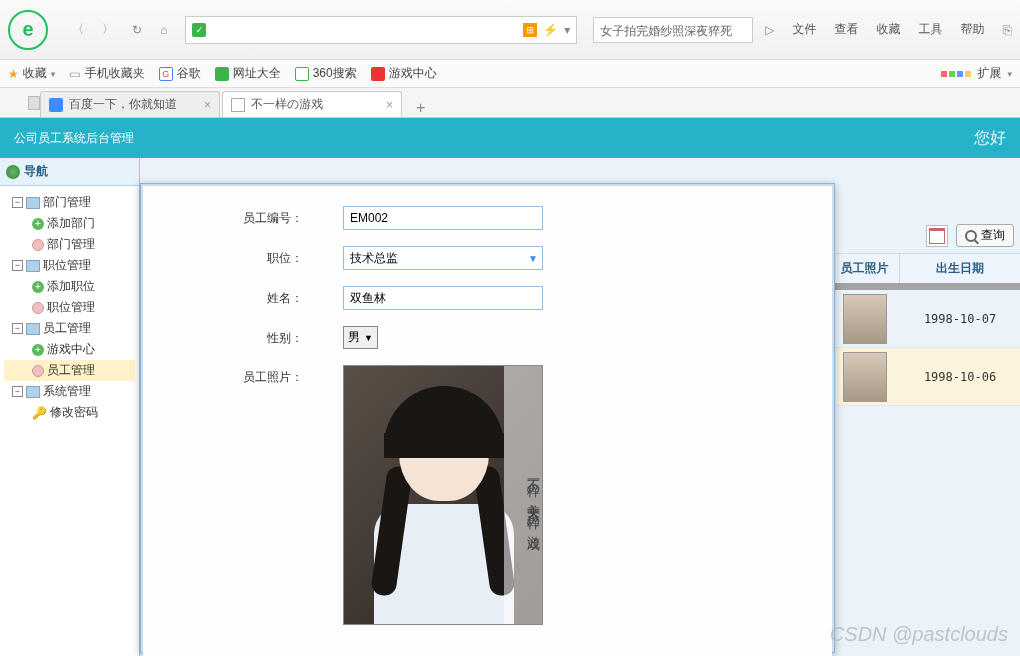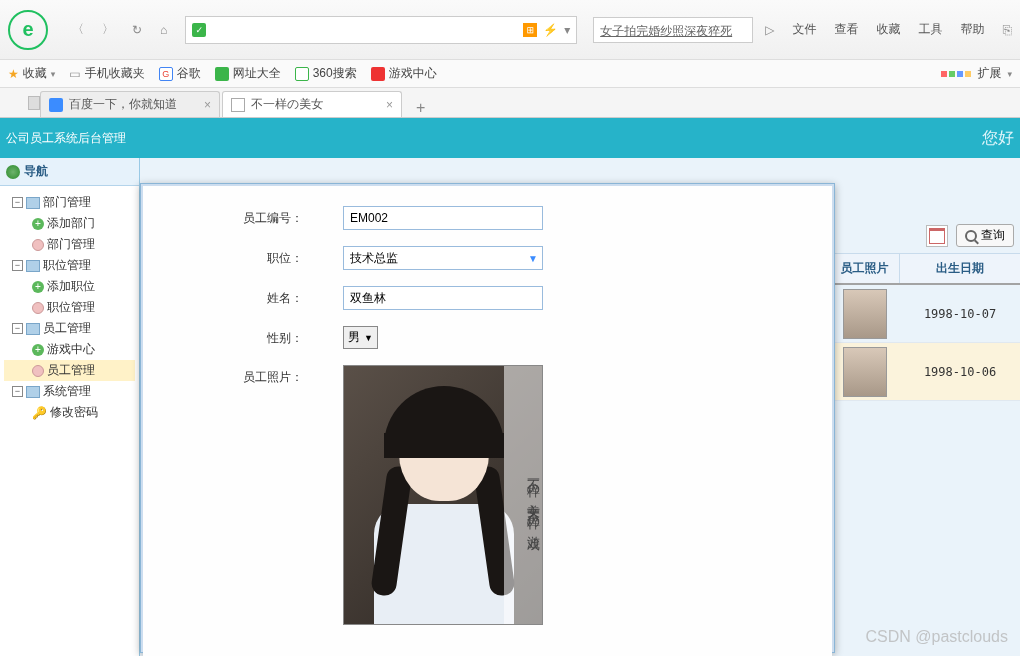--- a/index.html
+++ b/index.html
@@ -11,21 +11,21 @@
 .nav-arrows { display: flex; gap: 10px; align-items: center; margin-right: 14px; color: #888; font-size: 18px; }
 .nav-btn { cursor: pointer; padding: 4px; }
 .addr-bar { flex: 1; height: 28px; border: 1px solid #ccc; background: #fff; display: flex; align-items: center; padding: 0 6px; margin-right: 8px; }
 .lock-icon { width: 14px; height: 14px; background: #3bb54a; border-radius: 2px; margin-right: 6px; display: flex; align-items: center; justify-content: center; color: #fff; font-size: 9px; }
 .url-text { color: #999; font-size: 14px; }
 .url-text b { color: #333; }
 .addr-icons { display: flex; gap: 6px; align-items: center; }
 .rss-icon { width: 14px; height: 14px; background: #f90; color: #fff; font-size: 9px; text-align: center; line-height: 14px; }
 .bolt-icon { color: #3bb54a; font-weight: bold; }
 .top-menu { display: flex; gap: 18px; color: #555; font-size: 13px; margin-left: 12px; align-items: center; }
-.news-box { width: 160px; height: 26px; border: 1px solid #ccc; background: #fff; padding: 0 6px; line-height: 26px; color: #666; margin-left: 8px; text-decoration: underline; }
+.news-box { width: 160px; height: 26px; border: 1px solid #ccc; background: #fff; padding: 0 6px; line-height: 26px; color: #666; margin-left: 8px; }
 
 
 .bookmarks { height: 28px; background: #fafafa; border-bottom: 1px solid #ddd; display: flex; align-items: center; padding: 0 8px; gap: 14px; color: #444; }
 .bm-item { display: flex; align-items: center; gap: 4px; cursor: pointer; }
 .star-red { color: #f5a623; }
 .bm-icon { width: 14px; height: 14px; border-radius: 2px; display: inline-block; }
 .favico-g { background: #fff; border: 1px solid #4285f4; color: #ea4335; font-size: 9px; text-align: center; line-height: 12px; }
 .favico-green { background: #3bb54a; }
 .favico-360 { background: #fff; border: 1px solid #3bb54a; }
 .favico-red { background: #e33; }
@@ -37,21 +37,21 @@
 
 .tabs-bar { height: 30px; background: #f5f5f5; display: flex; align-items: flex-end; padding: 0 20px 0 40px; border-bottom: 1px solid #ccc; }
 .tab { height: 26px; padding: 0 30px 0 8px; display: flex; align-items: center; gap: 6px; background: #fff; border: 1px solid #ccc; border-bottom: none; border-radius: 3px 3px 0 0; margin-right: 2px; position: relative; color: #555; min-width: 180px; }
 .tab.inactive { background: #eee; }
 .tab-close { position: absolute; right: 8px; color: #999; cursor: pointer; }
 .tab-ico { width: 14px; height: 14px; }
 .tab-paw { background: #3b8cff; border-radius: 2px; }
 .tab-add { padding: 0 12px; color: #888; font-size: 16px; cursor: pointer; }
 
 
-.page-header { height: 40px; background: #26b3c9; color: #fff; display: flex; align-items: center; padding: 0 6px; font-size: 18px; text-align: right; }
+.page-header { height: 40px; background: #26b3c9; color: #fff; display: flex; align-items: center; padding: 0 14px; font-size: 18px; text-align: right; }
 .page-header .right { margin-left: auto; font-size: 16px; color: #dff5fa; }
 
 .workspace { display: flex; height: 520px; }
 .nav-panel { width: 140px; border-right: 1px solid #99c9e5; }
 .nav-title { background: #e6f2fb; border-bottom: 1px solid #b4d4eb; padding: 5px 6px; display: flex; align-items: center; gap: 4px; font-weight: bold; color: #2a5d85; }
 .globe-icon { width: 14px; height: 14px; border-radius: 50%; background: radial-gradient(#6db36d, #2b8a2b); }
 .tree { padding: 6px 4px; }
 .tree-node { padding: 2px 0 2px 8px; color: #333; display: flex; align-items: center; gap: 3px; cursor: pointer; }
 .tree-child { padding-left: 28px; }
 .treebox { width: 11px; height: 11px; border: 1px solid #888; font-size: 9px; line-height: 9px; text-align: center; color: #555; background: #fff; }
@@ -62,21 +62,21 @@
 .tree-node.selected { background: #fff2c8; }
 
 .right-pane { flex: 1; background: #eaf3fa; position: relative; }
 .table-stub { position: absolute; right: 0; top: 60px; width: 190px; }
 .stub-tools { display: flex; justify-content: flex-end; gap: 8px; padding: 6px; align-items: center; }
 .date-btn { width: 22px; height: 22px; background: #fff; border: 1px solid #bbb; display: flex; align-items: center; justify-content: center; }
 .date-btn::before { content: ""; width: 14px; height: 12px; background: #fff; border: 1px solid #c66; border-top: 3px solid #c66; }
 .query-btn { border: 1px solid #aaa; background: #f8f8f8; padding: 2px 8px; border-radius: 3px; display: flex; align-items: center; gap: 4px; cursor: pointer; }
 .mag-ico { width: 12px; height: 12px; border: 2px solid #666; border-radius: 50%; position: relative; }
 .mag-ico::after { content: ""; position: absolute; width: 5px; height: 2px; background: #666; bottom: -3px; right: -4px; transform: rotate(45deg); }
-.stub-header { display: flex; background: #eef4fb; border-top: 1px solid #c8dbec; border-bottom: 2px solid #a3a3a3; }
+.stub-header { display: flex; background: #eef4fb; border-top: 1px solid #c8dbec; border-bottom: 7px solid #a3a3a3; }
 .stub-header div { padding: 6px 4px; text-align: center; color: #2a5d85; font-weight: bold; }
 .sh1 { width: 70px; border-right: 1px solid #c8dbec; }
 .sh2 { flex: 1; }
 .stub-row { display: flex; border-bottom: 1px solid #e0e8f0; align-items: center; height: 58px; }
 .stub-row.alt { background: #fbf3dc; }
 .stub-row .photo { width: 70px; display: flex; justify-content: center; }
 .avatar { width: 44px; height: 50px; background: linear-gradient(#d8c8b8, #a89888); border: 1px solid #999; }
 .stub-row .date { flex: 1; text-align: center; color: #333; font-family: monospace; }
 
 
@@ -94,21 +94,21 @@
 .small-select { border: 1px solid #888; padding: 2px 4px; display: flex; align-items: center; gap: 4px; background: #efefef; }
 .small-select .arr { font-size: 9px; }
 .photo-box { width: 200px; height: 260px; background: linear-gradient(135deg, #5a5048, #2a2420); border: 1px solid #888; position: relative; overflow: hidden; }
 .photo-face { position: absolute; top: 30px; left: 55px; width: 90px; height: 105px; background: #f5e4d6; border-radius: 50% 50% 45% 45%; }
 .photo-bangs { position: absolute; top: 20px; left: 40px; width: 120px; height: 60px; background: #1a1614; border-radius: 60px 60px 0 0; }
 .photo-bangs::after { content:""; position:absolute; bottom:-12px; left:0; width:120px; height:25px; background:#1a1614; }
 .photo-body { position: absolute; bottom: 0; left: 30px; width: 140px; height: 120px; background: #e8eef5; border-radius: 30px 30px 0 0; }
 .photo-braid-l { position: absolute; top: 100px; left: 35px; width: 25px; height: 130px; background: #1a1614; border-radius: 12px; transform: rotate(8deg); }
 .photo-braid-r { position: absolute; top: 100px; right: 35px; width: 25px; height: 130px; background: #1a1614; border-radius: 12px; transform: rotate(-8deg); }
 .photo-text-strip { position: absolute; right: 0; top: 0; width: 38px; height: 100%; background: rgba(255,255,255,.55); writing-mode: vertical-rl; text-align: center; padding-top: 10px; color: #444; font-size: 13px; letter-spacing: 2px; }
-.watermark { position: absolute; right: 12px; bottom: 10px; color: rgba(180,180,180,.75); font-size: 16px; pointer-events: none; }
+.watermark { position: absolute; right: 12px; bottom: 10px; color: rgba(180,180,180,.75); font-size: 20px; font-style: italic; pointer-events: none; }
 </style>
 </head>
 <body>
 
 <div class="browser-top">
   <div class="browser-logo">e</div>
   <div class="nav-arrows">
     <span class="nav-btn">〈</span>
     <span class="nav-btn">〉</span>
     <span class="nav-btn">↻</span>
@@ -174,21 +174,21 @@
 
 <div class="tabs-bar">
   <span style="position:absolute;left:28px;top:96px;width:12px;height:14px;background:#ddd;border:1px solid #bbb"></span>
   <div class="tab inactive">
     <span class="tab-ico tab-paw"></span>
     <span>百度一下，你就知道</span>
     <span class="tab-close">×</span>
   </div>
   <div class="tab">
     <span class="tab-ico" style="border:1px solid #aaa;background:#fff"></span>
-    <span>不一样の美女</span>
+    <span>不一样の游戏</span>
     <span class="tab-close">×</span>
   </div>
   <div class="tab-add">+</div>
 </div>
 
 <div class="page-header">
   <span>公司员工系统后台管理</span>
   <span class="right">您好</span>
 </div>
 

